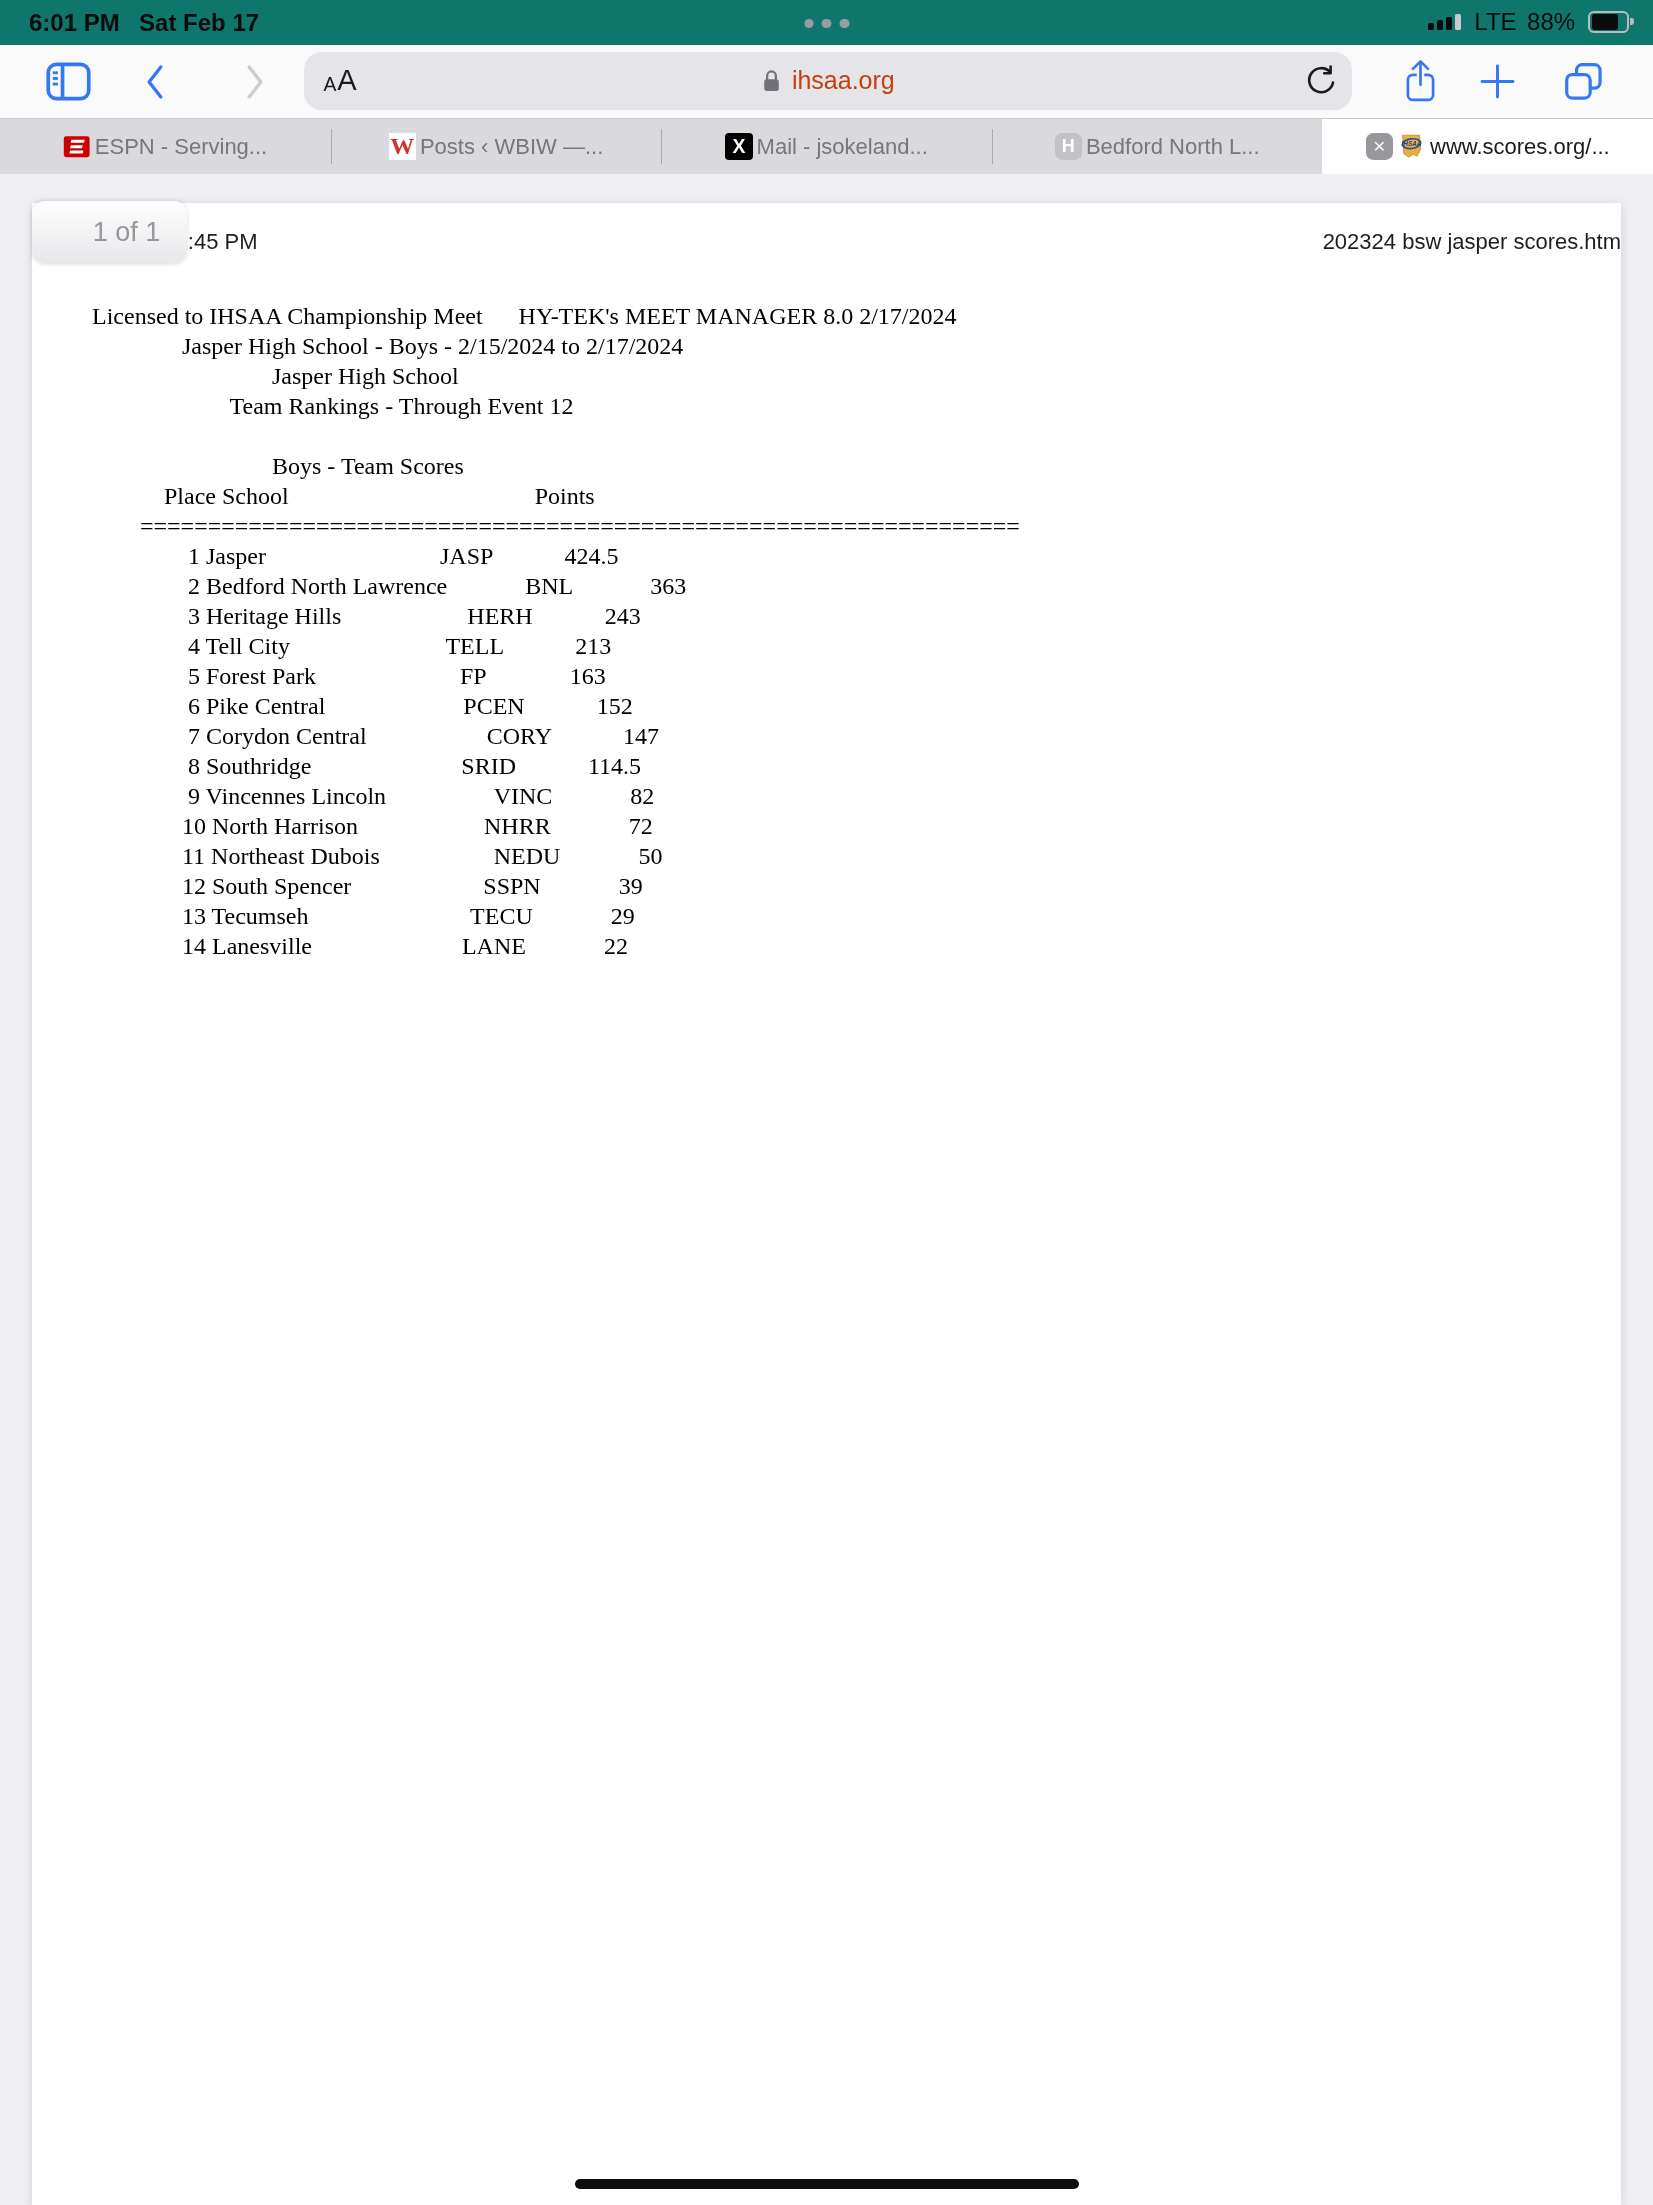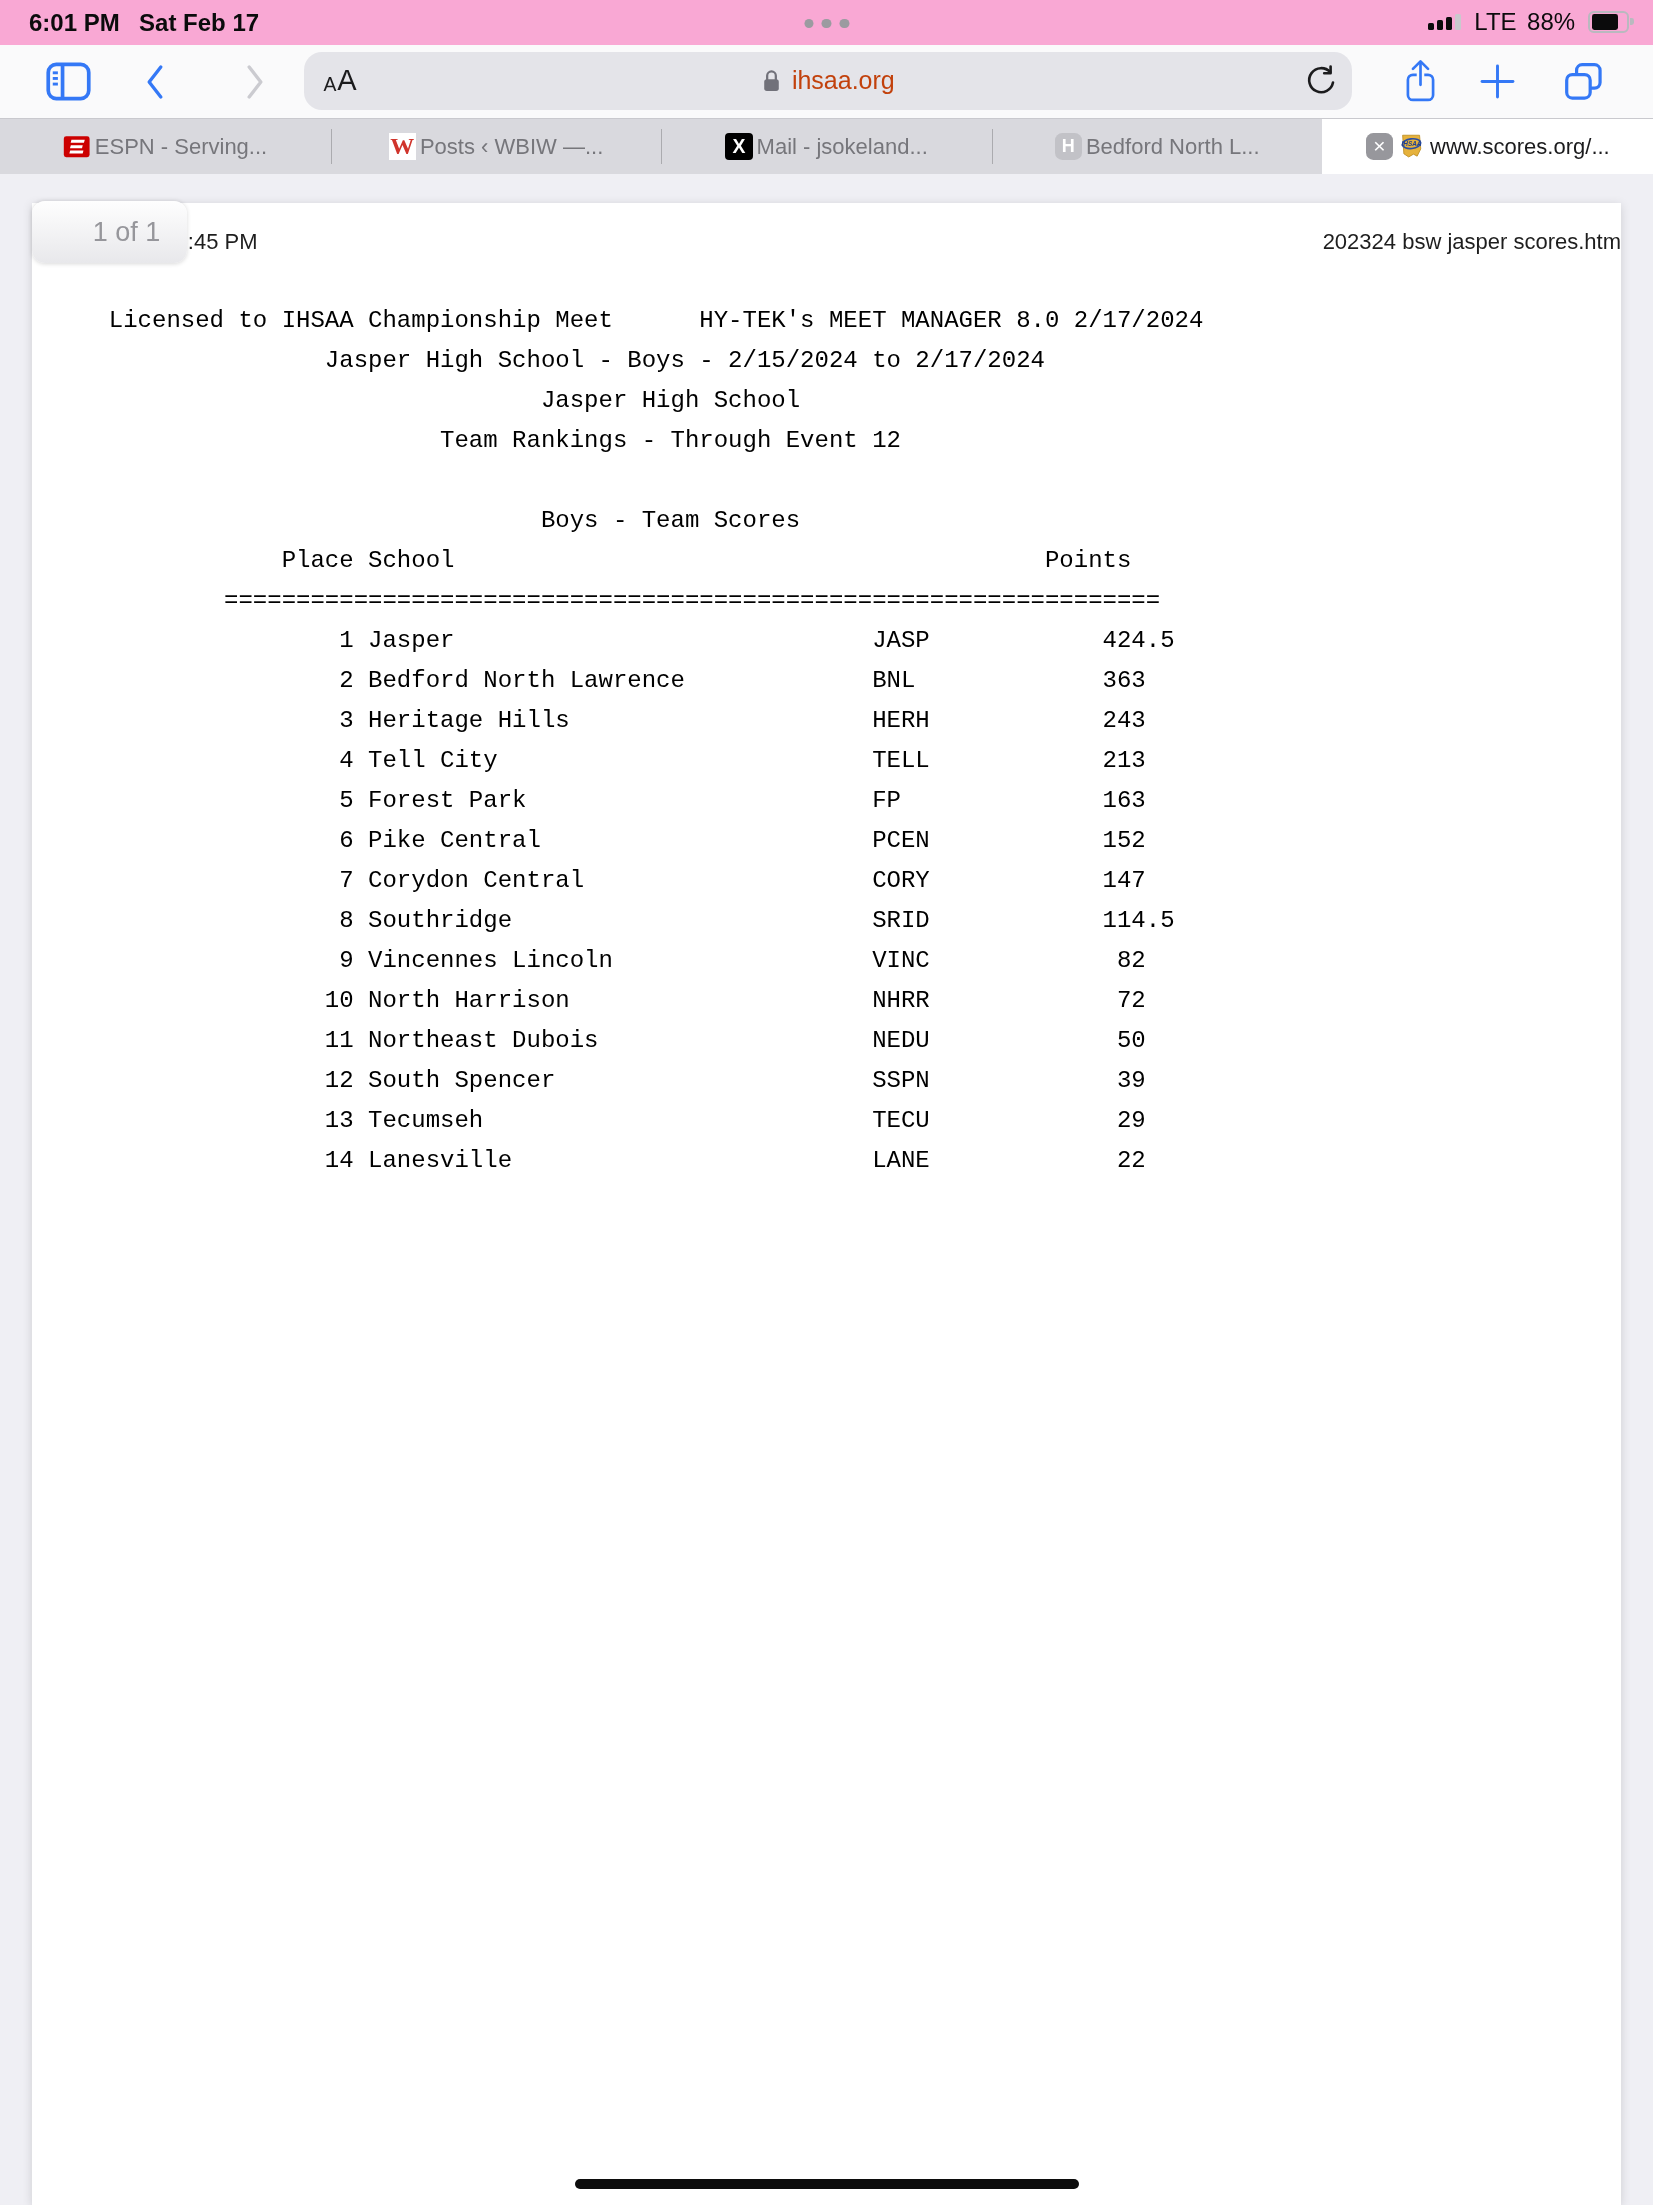--- a/index.html
+++ b/index.html
@@ -1,20 +1,20 @@
 <!DOCTYPE html>
 <html style="font-size:13px"><head>
 <meta charset="utf-8">
 <style>
   html,body{margin:0;padding:0;background:#000;}
   .screen{position:relative;width:1653px;height:2205px;background:#EFEFF4;overflow:hidden;
           font-family:"Liberation Sans",sans-serif;-webkit-font-smoothing:antialiased;}
 
   
-  .status-bar{position:absolute;top:0;left:0;right:0;height:45px;background:#f9a8d4;}
+  .status-bar{position:absolute;top:0;left:0;right:0;height:45px;background:#0f766e;}
   .sb-left{position:absolute;left:29px;top:9px;display:flex;gap:19.4px;
            font-size:24px;font-weight:600;color:#0b0b0c;}
   .sb-dots{position:absolute;left:50%;top:18.6px;transform:translateX(-50%);display:flex;gap:8px;}
   .sb-dot{width:9.7px;height:9.7px;border-radius:50%;background:#9b9ba0;}
   .sb-right{position:absolute;right:24px;top:8px;display:flex;align-items:center;gap:10.5px;
             font-size:24px;font-weight:500;color:#0b0b0c;}
   .signal{display:flex;align-items:flex-end;gap:3.2px;margin-right:3.2px;}
   .signal i{display:block;width:5.7px;border-radius:1.6px;background:#0b0b0c;}
   .signal i:nth-child(1){height:7.3px}.signal i:nth-child(2){height:9.7px}
   .signal i:nth-child(3){height:13px}.signal i:nth-child(4){height:16px;background:#c9c9cd;}
@@ -49,22 +49,22 @@
   .ic-close{width:27.4px;height:27.4px;background:#97979C;border-radius:7.3px;color:#fff;
             font-size:21px;line-height:26px;text-align:center;}
 
   
   .content{position:absolute;top:174px;left:0;right:0;bottom:0;background:#EFEFF4;}
   .page{position:absolute;left:32px;top:29px;width:1589px;bottom:0;background:#fff;
         box-shadow:0 2.4px 9.7px rgba(0,0,0,.14);}
   .print-date{position:absolute;left:58px;top:26px;font-size:22px;color:#1e1e1e;z-index:1;}
   .print-file{position:absolute;left:0;right:0;top:26px;text-align:right;font-size:22px;color:#1e1e1e;}
   .doc-pre{position:absolute;left:48px;top:98px;margin:0;color:#000;
-           font-family:Liberation Mono, monospace;
-           font-size:24px;line-height:40px;white-space:pre;}
+           font-family:Liberation Serif, serif;
+           font-size:24px;line-height:30px;white-space:pre;}
   .page-badge{position:absolute;left:32px;top:27.4px;width:121px;height:62px;z-index:2;
               background:linear-gradient(180deg,#FEFEFE 0%,#E8E8EB 100%);
               border-radius:13px;box-shadow:0 0.8px 4px rgba(0,0,0,.15);
               display:flex;align-items:center;justify-content:center;
               font-size:27px;font-weight:500;color:#96969B;padding-left:34px;}
   .home-indicator{position:absolute;left:575px;bottom:16px;width:504px;height:10.5px;
                   border-radius:5.7px;background:#0c0c0c;z-index:5;}
 </style>
 </head>
 <body>

